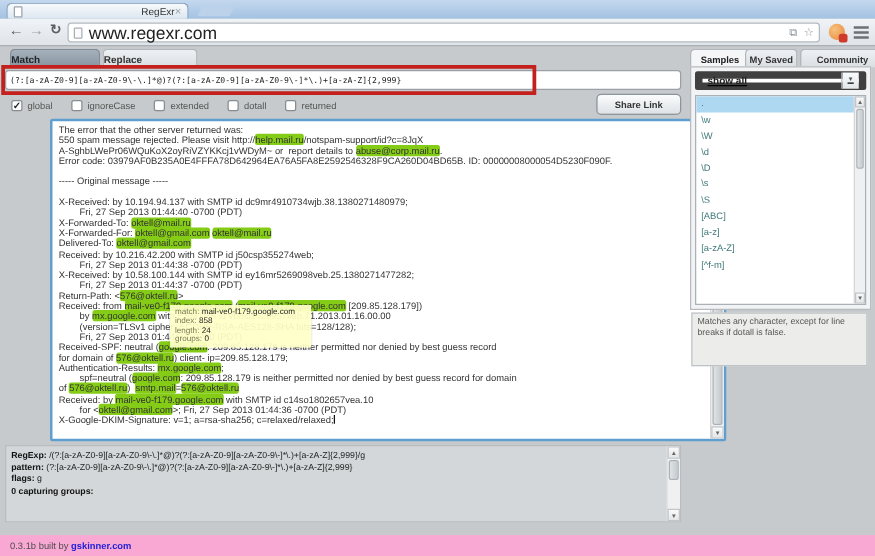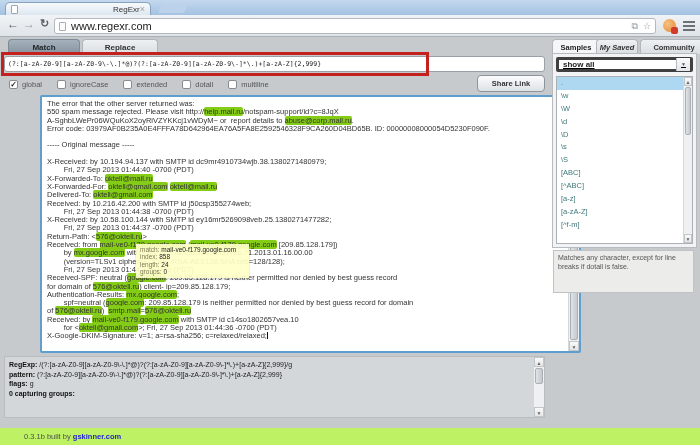--- a/index.html
+++ b/index.html
@@ -16,40 +16,40 @@
   .tab-title { font-size:8px; color:#333; margin-left:4px; flex:1;text-align:right; }
   .tab-close { font-size:9px; color:#98a2ab; line-height:9px; }
   .newtab { position:absolute; left:160px; top:4px; width:26px; height:9px;
     background:#bcd2ea; border-radius:2px; transform:skewX(-25deg); }
   #toolbar { position:absolute; top:15px; left:0; width:700px; height:22px;
     background:linear-gradient(#f0f3f6,#dfe4e9); border-bottom:1px solid #aab0b5; }
   .navbtn { position:absolute; top:2px; font-size:12px; color:#5a6166; font-weight:bold; }
   .omnibox { position:absolute; left:54px; top:3px; width:602px; height:16px; background:#fff;
     border:1px solid #b3b9be; border-radius:3px; display:flex; align-items:center; padding:0 4px; }
   .url-favicon { width:7px; height:9px; background:#fbfbfb; border:1px solid #a7b0b8; border-radius:1px; }
-  .url-text { font-size:11px; color:#222; margin-left:5px; flex:1; }
+  .url-text { font-size:14px; color:#222; margin-left:5px; flex:1; }
   .omni-icon { font-size:9px; color:#8d969e; margin-left:5px; }
   .ext-icon { position:absolute; left:663px; top:4px; width:13px; height:13px; border-radius:50%;
     background:radial-gradient(circle at 35% 35%, #f6c27e, #e8853a); }
   .ext-badge { position:absolute; right:-2px; bottom:-2px; width:7px; height:7px; background:#d03a2b;
     border-radius:2px; color:#fff; font-size:5px; line-height:7px; text-align:center; }
   .menu-icon { position:absolute; left:683px; top:6px; width:12px; }
   .menu-icon div { height:2px; background:#6b7176; margin-bottom:2px; }
 
   
   .ptab { position:absolute; top:39px; height:15px; border-radius:4px 4px 0 0;
-    font-size:8px; font-weight:bold; text-align:center; line-height:15px; }
+    font-size:8px; font-weight:bold; line-height:15px; }
   #tab-match { left:8px; width:72px; background:linear-gradient(#a5b1bb,#8794a0); color:#1e2327;
     border:1px solid #7e8a95; border-bottom:none; }
   #tab-replace { left:82px; width:76px; background:linear-gradient(#eef1f3,#d9dee2); color:#333;
     border:1px solid #b0b6bb; border-bottom:none; }
   .stab { position:absolute; top:39px; height:15px; border-radius:4px 4px 0 0; font-size:7.5px;
     font-weight:bold; text-align:center; line-height:15px; }
   #tab-samples { left:552px; width:48px; background:#f5f6f7; color:#222; border:1px solid #b0b6bb; border-bottom:none; }
-  #tab-mysaved { left:596px; width:42px; background:linear-gradient(#eef1f3,#d9dee2); color:#333; border:1px solid #b0b6bb; border-bottom:none;font-style:italic; }
+  #tab-mysaved { left:596px; width:42px; background:linear-gradient(#eef1f3,#d9dee2); color:#333; border:1px solid #b0b6bb; border-bottom:none; }
   #tab-community { left:640px; width:68px; background:linear-gradient(#eef1f3,#d9dee2); color:#333; border:1px solid #b0b6bb; border-bottom:none; }
 
   
   #regex-input { position:absolute; left:4px; top:56px; width:541px; height:16px; background:#fff;
     border:1px solid #9aa0a5; border-radius:3px; font:6.5px "DejaVu Sans Mono", monospace;
     line-height:14px; padding:0 3px; white-space:nowrap; overflow:hidden; color:#222; }
   #red-box { position:absolute; left:1px; top:52px; width:428px; height:24px;
     border:3px solid #c4201d; z-index:60; pointer-events:none; }
 
   
@@ -87,36 +87,36 @@
   
   #info-panel { position:absolute; left:4px; top:356px; width:541px; height:62px; background:#d3d7d9;
     border:1px solid #b9bdbf; font-size:7px; line-height:9.5px; color:#222; padding:3px 14px 3px 4px;
     overflow:hidden; }
   #info-panel b { color:#111; }
 
   
   #sidebar-top { position:absolute; left:552px; top:53px; width:145px; height:195px;
     background:#f2f3f4; border:1px solid #b7bbbd; }
   #filter-dd { position:absolute; left:556px; top:57px; width:137px; height:15px; background:#fff;
-    border:3px solid #404040; border-radius:2px; display:flex; align-items:center;text-decoration:underline; }
+    border:6px solid #404040; border-radius:2px; display:flex; align-items:center;text-decoration:underline; }
   #filter-dd .dd-label { font-size:8px; font-weight:bold; color:#222; padding-left:4px; flex:1; }
   #filter-dd .dd-btn { width:14px; height:13px; border-left:1px solid #b5bbc0;
     background:linear-gradient(#fafbfb,#e3e7ea); font-size:5px; color:#555; text-align:center; line-height:13px; }
   #samples-list { position:absolute; left:556px; top:76px; width:137px; height:168px; background:#fff;
     border:1px solid #aab0b5; overflow:hidden; }
   .item { height:12.9px; line-height:12.9px; padding-left:4px; font-size:7.5px; color:#41797b; }
   .item.selected { background:#aed7f2; }
   #list-scroll { position:absolute; top:0; right:0; bottom:0; width:9px; background:#eff0f1;
     border-left:1px solid #d5d7d9; }
   #desc-box { position:absolute; left:553px; top:250px; width:141px; height:43px; background:#ececea;
     border:1px solid #bfc3c5; font-size:7px; color:#555; line-height:8.8px; padding:3px 4px; }
 
   
-  #footer { position:absolute; left:0; top:428px; width:700px; height:17px; background:#bef264;
-    font-size:7.5px; line-height:17px;padding-left:16px; }
+  #footer { position:absolute; left:0; top:428px; width:700px; height:17px; background:#f9a8d4;
+    font-size:7.5px; line-height:17px; }
   #footer .ver { color:#4e4e4e; margin-left:8px; }
   .blink { color:#2121d6; font-weight:bold; }
   #footer-right { position:absolute; right:8px; top:16px; display:flex; gap:14px; }
 </style>
 </head>
 <body>
 
 <div id="screen">
 
   <div id="titlebar">
@@ -166,21 +166,21 @@
       <span class="opt">
         <span class="cb"></span>
         <span>extended</span>
       </span>
       <span class="opt">
         <span class="cb"></span>
         <span>dotall</span>
       </span>
       <span class="opt">
         <span class="cb"></span>
-        <span>multiline</span>
+        <span>returned</span>
       </span>
     </div>
   <div id="share-btn">Share Link</div>
 
   <div id="editor">
     <div id="editor-content"><div class="line">The error that the other server returned was:</div><div class="line">550 spam message rejected. Please visit http://<span class="hl">help.mail.ru</span>/notspam-support/id?c=8JqX</div><div class="line">A-SghbLWePr06WQuKoX2oyRiVZYKKcj1vWDyM~ or  report details to <span class="hl">abuse@corp.mail.ru</span>.</div><div class="line">Error code: 03979AF0B235A0E4FFFA78D642964EA76A5FA8E2592546328F9CA260D04BD65B. ID: 00000008000054D5230F090F.</div><div class="line">&nbsp;</div><div class="line">----- Original message -----</div><div class="line">&nbsp;</div><div class="line">X-Received: by 10.194.94.137 with SMTP id dc9mr4910734wjb.38.1380271480979;</div><div class="line">        Fri, 27 Sep 2013 01:44:40 -0700 (PDT)</div><div class="line">X-Forwarded-To: <span class="hl">oktell@mail.ru</span></div><div class="line">X-Forwarded-For: <span class="hl">oktell@gmail.com</span> <span class="hl">oktell@mail.ru</span></div><div class="line">Delivered-To: <span class="hl">oktell@gmail.com</span></div><div class="line">Received: by 10.216.42.200 with SMTP id j50csp355274web;</div><div class="line">        Fri, 27 Sep 2013 01:44:38 -0700 (PDT)</div><div class="line">X-Received: by 10.58.100.144 with SMTP id ey16mr5269098veb.25.1380271477282;</div><div class="line">        Fri, 27 Sep 2013 01:44:37 -0700 (PDT)</div><div class="line">Return-Path: &lt;<span class="hl">576@oktell.ru</span>&gt;</div><div class="line">Received: from <span class="hl">mail-ve0-f179.google.com</span> (<span class="hl">mail-ve0-f179.google.com</span> [209.85.128.179])</div><div class="line">        by <span class="hl">mx.google.com</span> with ESMTPS id vb8si1626957veb.71.2013.01.16.00.00</div><div class="line">        (version=TLSv1 cipher=ECDHE-RSA-AES128-SHA bits=128/128);</div><div class="line">        Fri, 27 Sep 2013 01:44:37 -0700 (PDT)</div><div class="line">Received-SPF: neutral (<span class="hl">google.com</span>: 209.85.128.179 is neither permitted nor denied by best guess record</div><div class="line">for domain of <span class="hl">576@oktell.ru</span>) client- ip=209.85.128.179;</div><div class="line">Authentication-Results: <span class="hl">mx.google.com</span>;</div><div class="line">        spf=neutral (<span class="hl">google.com</span>: 209.85.128.179 is neither permitted nor denied by best guess record for domain</div><div class="line">of <span class="hl">576@oktell.ru</span>)  <span class="hl">smtp.mail</span>=<span class="hl">576@oktell.ru</span></div><div class="line">Received: by <span class="hl">mail-ve0-f179.google.com</span> with SMTP id c14so1802657vea.10</div><div class="line">        for &lt;<span class="hl">oktell@gmail.com</span>&gt;; Fri, 27 Sep 2013 01:44:36 -0700 (PDT)</div><div class="line">X-Google-DKIM-Signature: v=1; a=rsa-sha256; c=relaxed/relaxed;<span class="caret"></span></div></div>
     <div class="vscroll">
       <div class="sb-btn">▲</div>
       <div class="sb-thumb" style="top:11px;bottom:11px;"></div>
       <div class="sb-btn bottom">▼</div>
@@ -219,21 +219,20 @@
   </div>
   <div id="samples-list">
     <div class="item selected">.</div>
       <div class="item">\w</div>
       <div class="item">\W</div>
       <div class="item">\d</div>
       <div class="item">\D</div>
       <div class="item">\s</div>
       <div class="item">\S</div>
       <div class="item">[ABC]</div>
-      <div class="item">[^ABC]</div>
       <div class="item">[a-z]</div>
       <div class="item">[a-zA-Z]</div>
       <div class="item">[^f-m]</div>
       <div id="list-scroll">
       <div class="sb-btn" style="height:9px;line-height:9px;">▲</div>
       <div class="sb-thumb" style="top:10px;height:48px;"></div>
       <div class="sb-btn bottom" style="height:9px;line-height:9px;">▼</div>
     </div>
   </div>
   <div id="desc-box">Matches any character, except for line breaks if dotall is false.</div>

